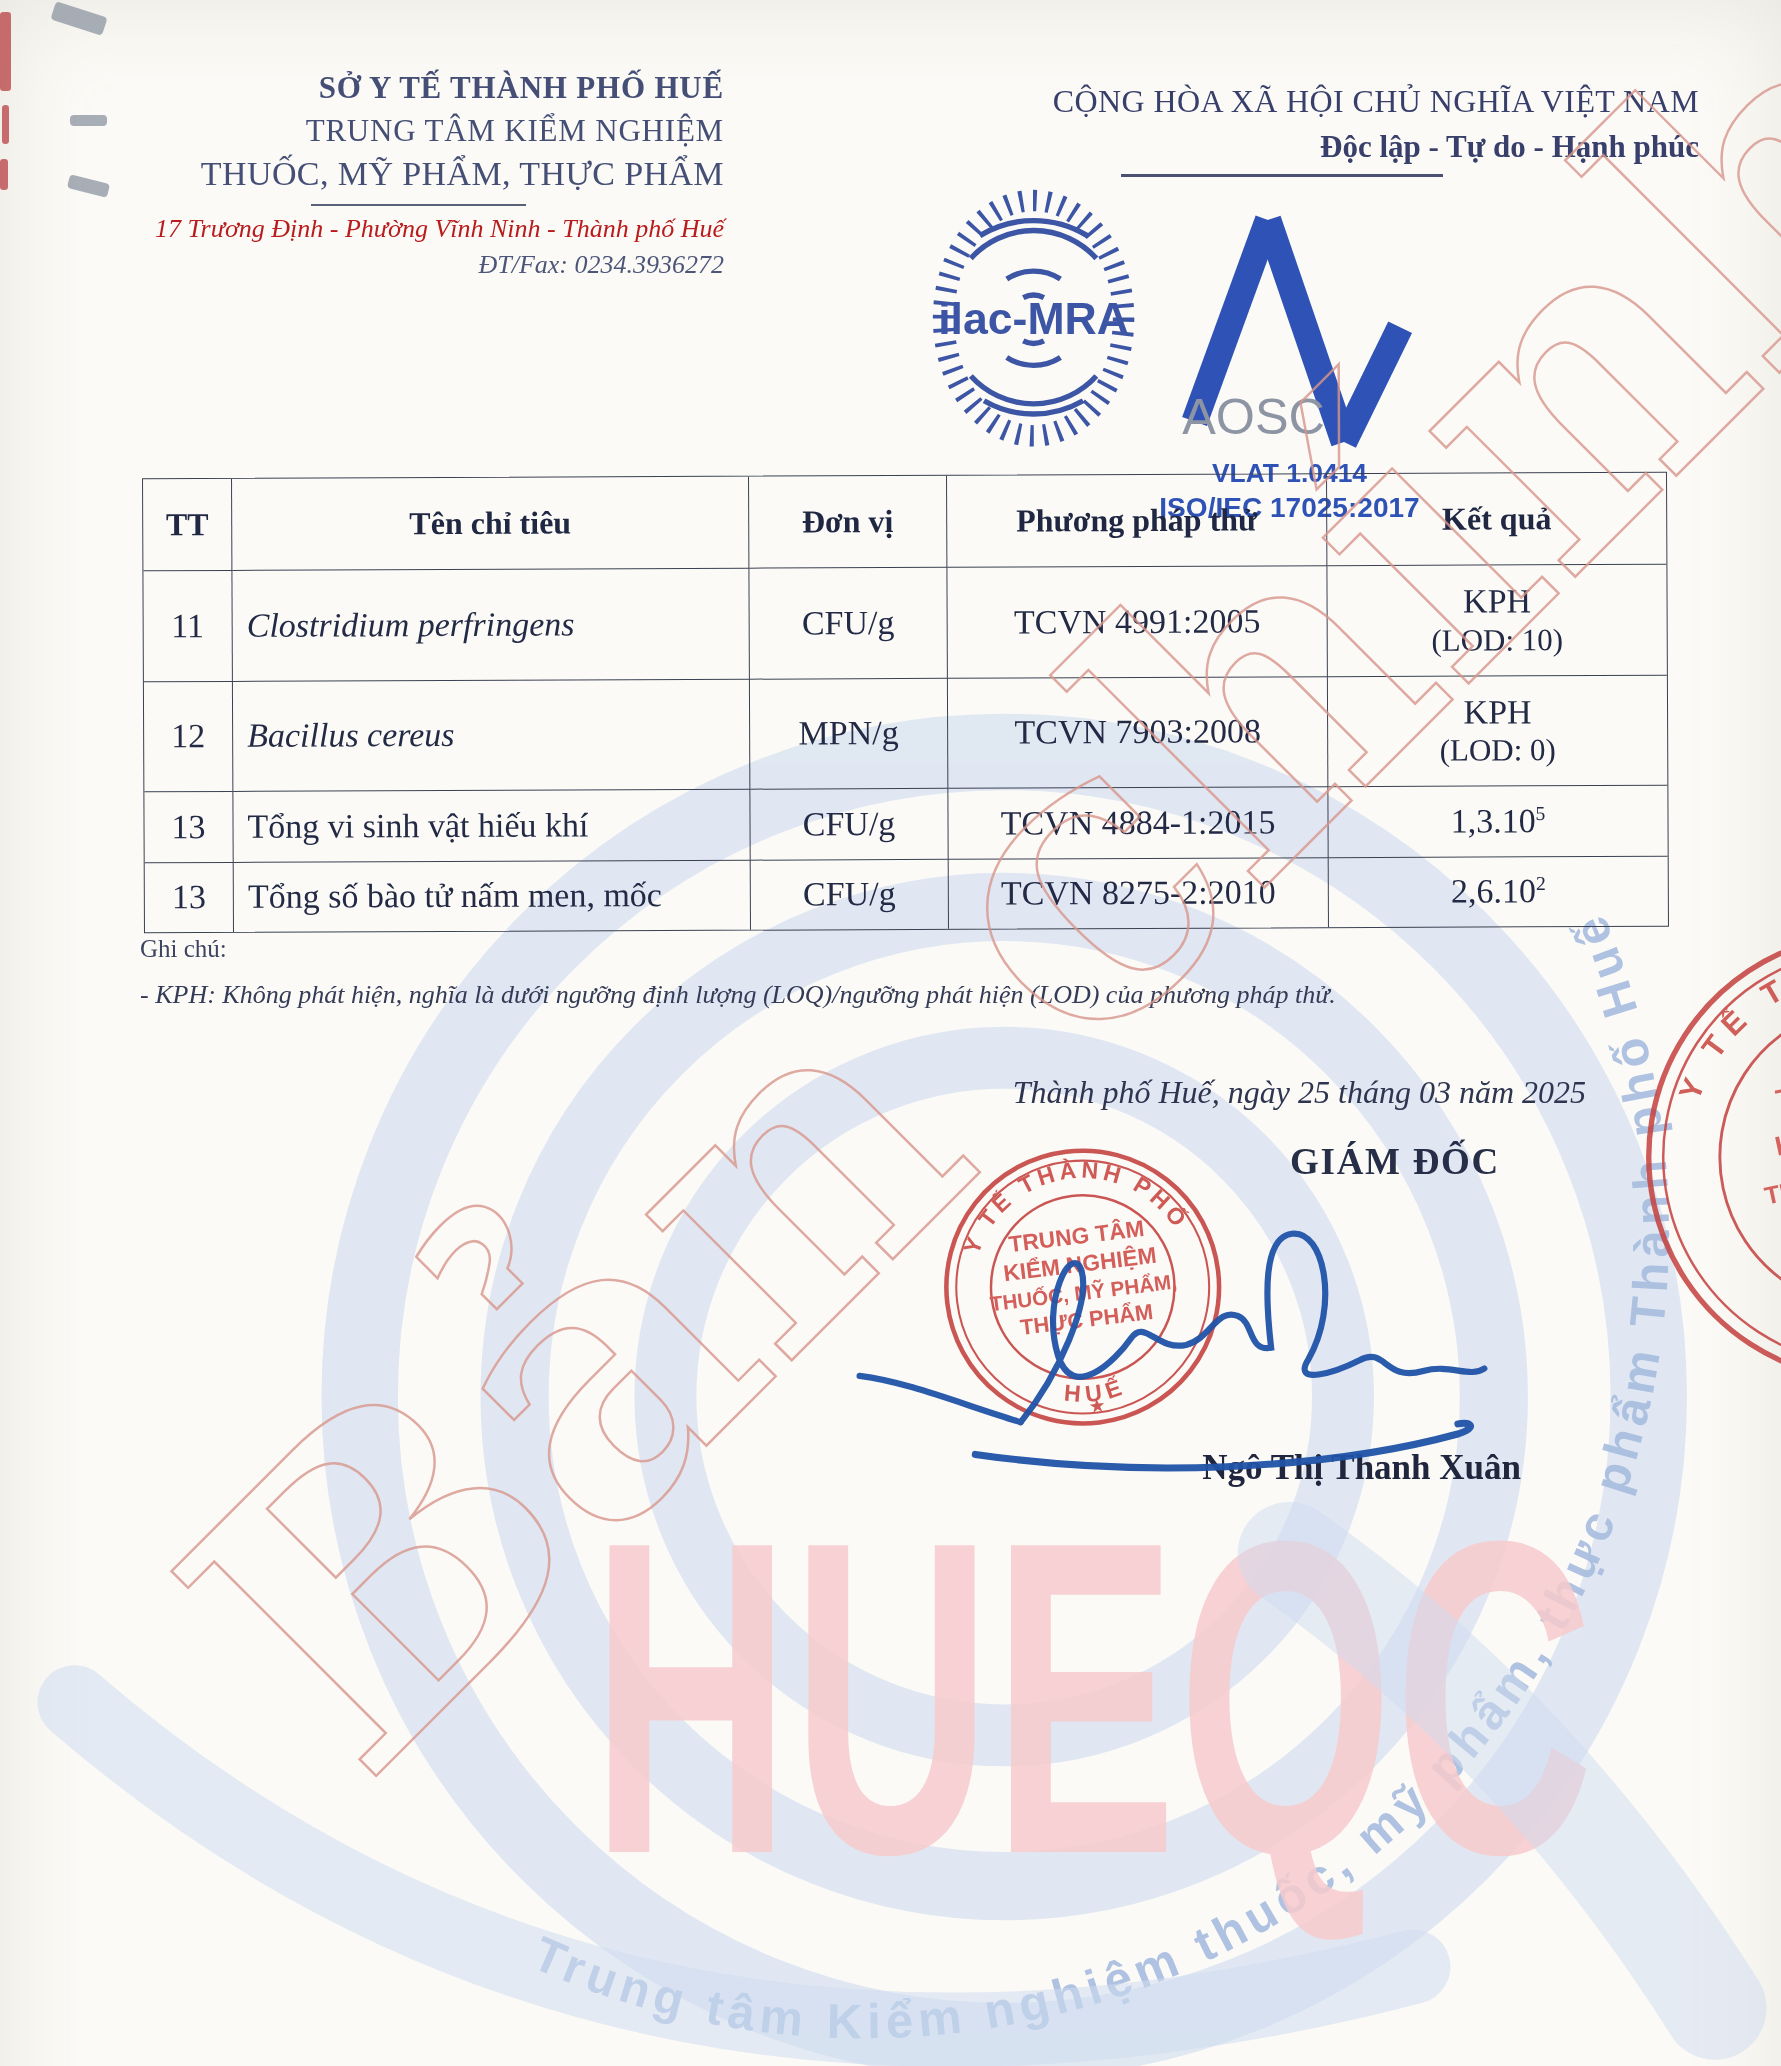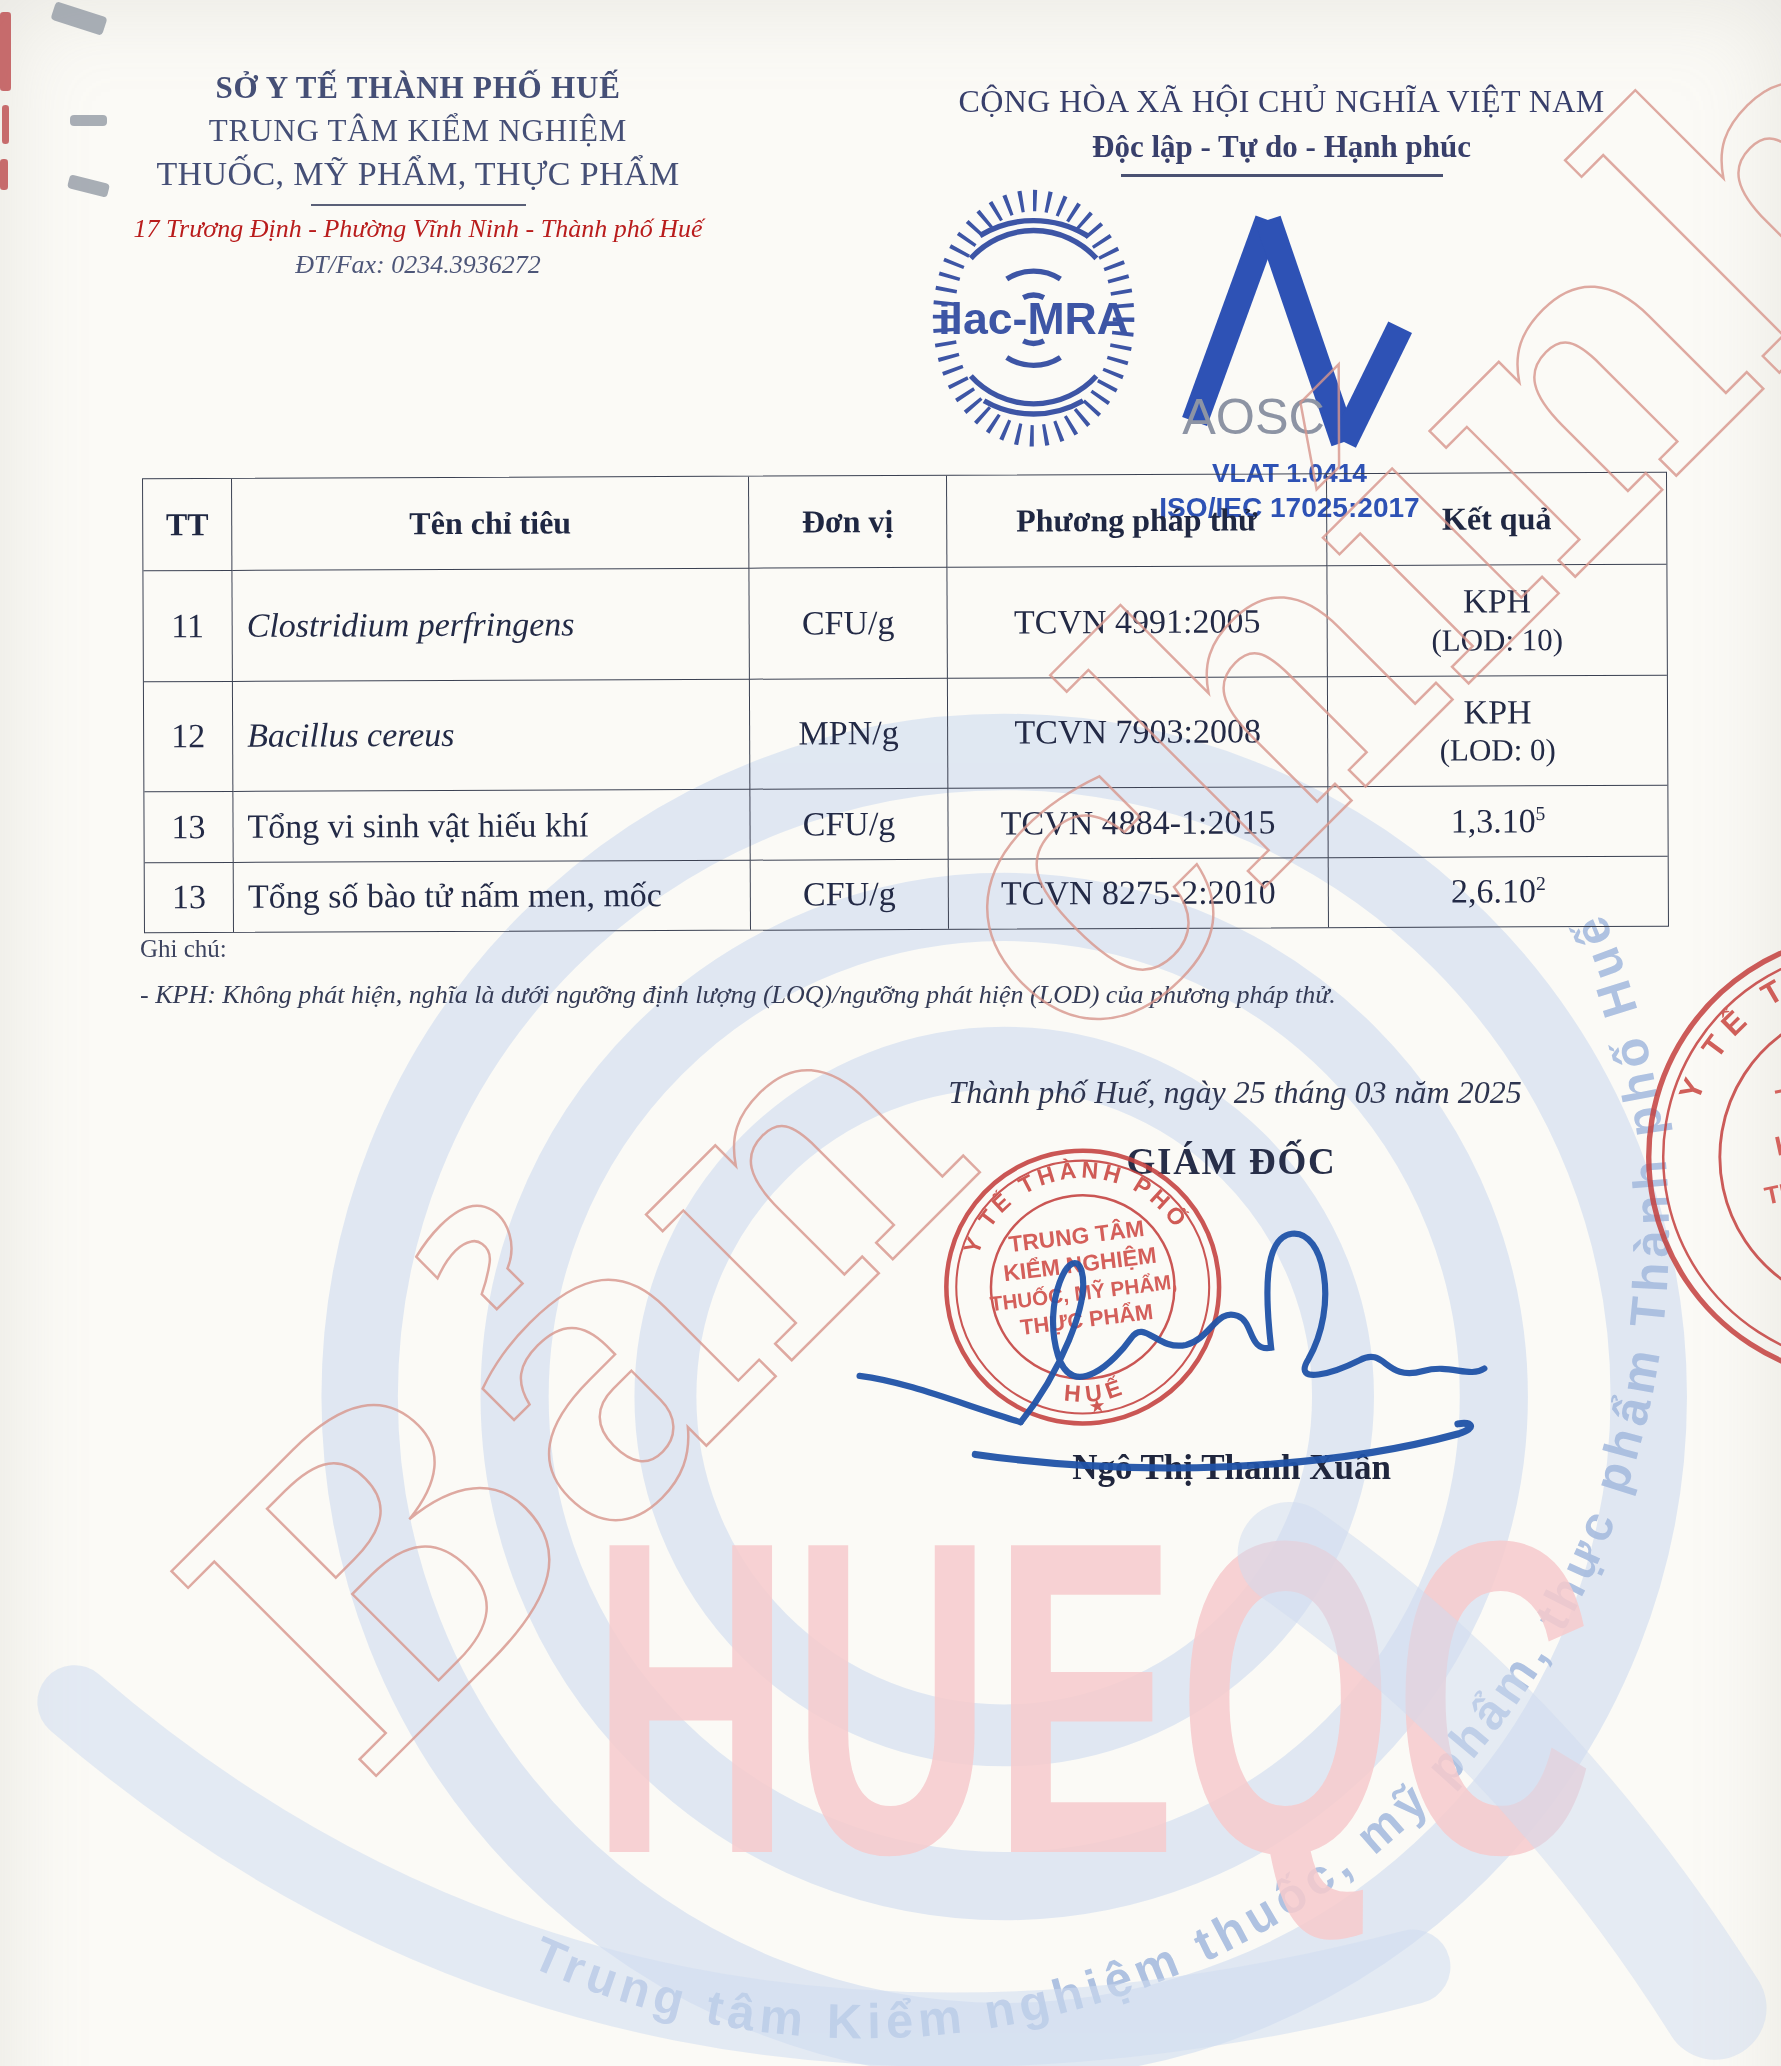--- a/index.html
+++ b/index.html
@@ -4,21 +4,21 @@
 <style>
   html,body{margin:0;padding:0;background:#e8e8e4;}
   #page{
     position:relative;width:1782px;height:2501px;overflow:hidden;
     background:#fbfaf6;
     box-shadow:inset 0 0 91px rgba(150,148,135,.20);
     font-family:"Liberation Serif","DejaVu Serif",serif;
     color:#232a46;
   }
   .abs{position:absolute;}
-  .ctr{text-align:center;}
+  .ctr{text-align:right;}
   .italic{font-style:italic;}
 
   
   .hdr-left{left:112px;top:70px;width:612px;color:#454f76;}
   .hdr-left .l1{font-size:31px;font-weight:bold;letter-spacing:0.8px;}
   .hdr-left .l2{font-size:31px;font-weight:normal;margin-top:6.6px;letter-spacing:0.8px;}
   .hdr-left .l3{font-size:34px;font-weight:normal;margin-top:6.6px;letter-spacing:0.4px;}
   .hdr-left .rule{width:215px;height:2.1px;background:#5a6078;margin:10.7px auto 8.3px auto;}
   .hdr-left .addr{font-size:26px;font-style:italic;color:#b91c1c;}
   .hdr-left .fax{font-size:26px;font-style:italic;color:#4d5678;margin-top:5.8px;font-family:Liberation Serif, serif;}

